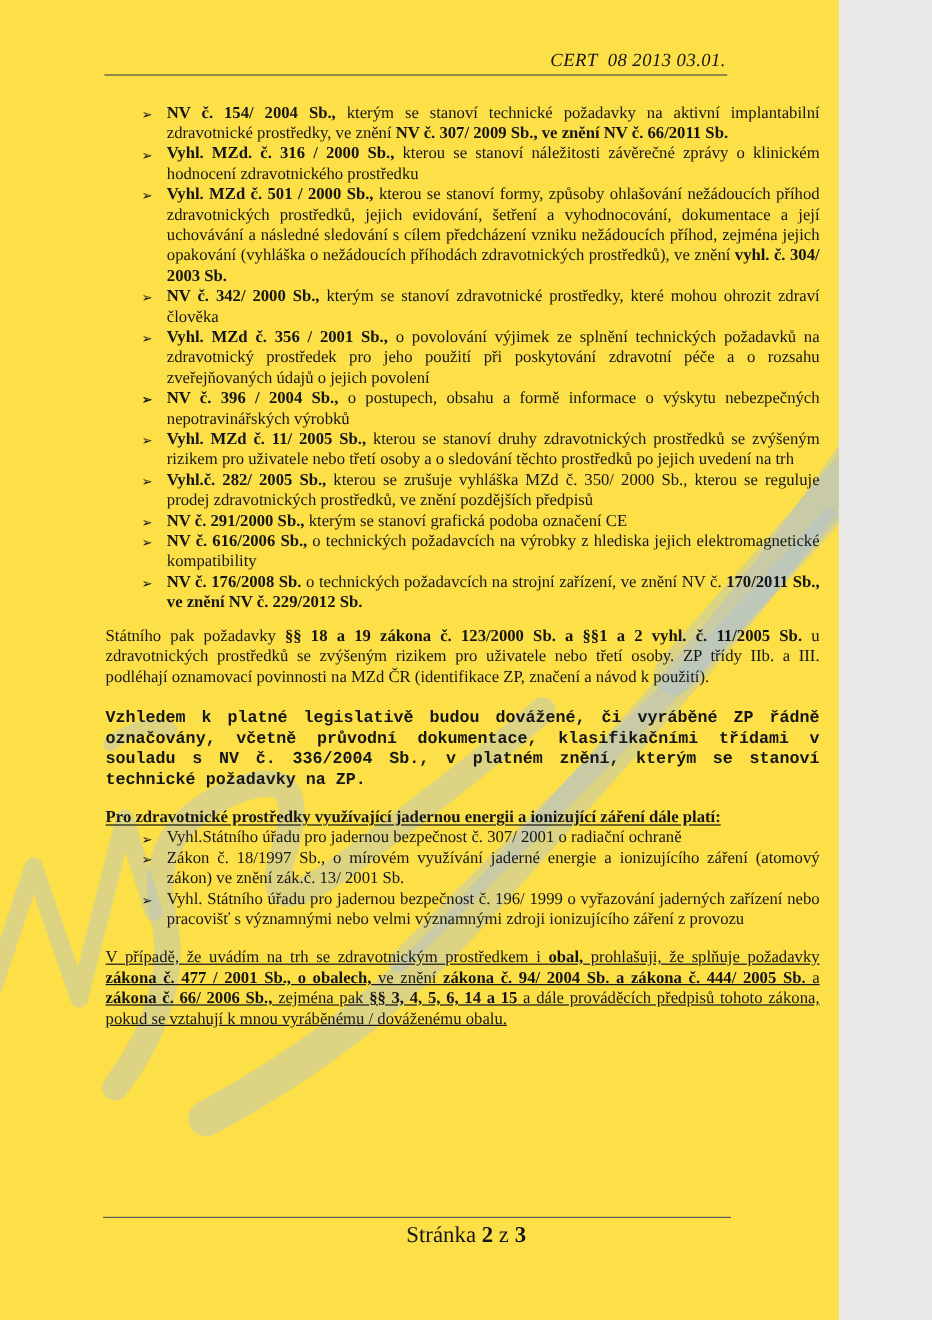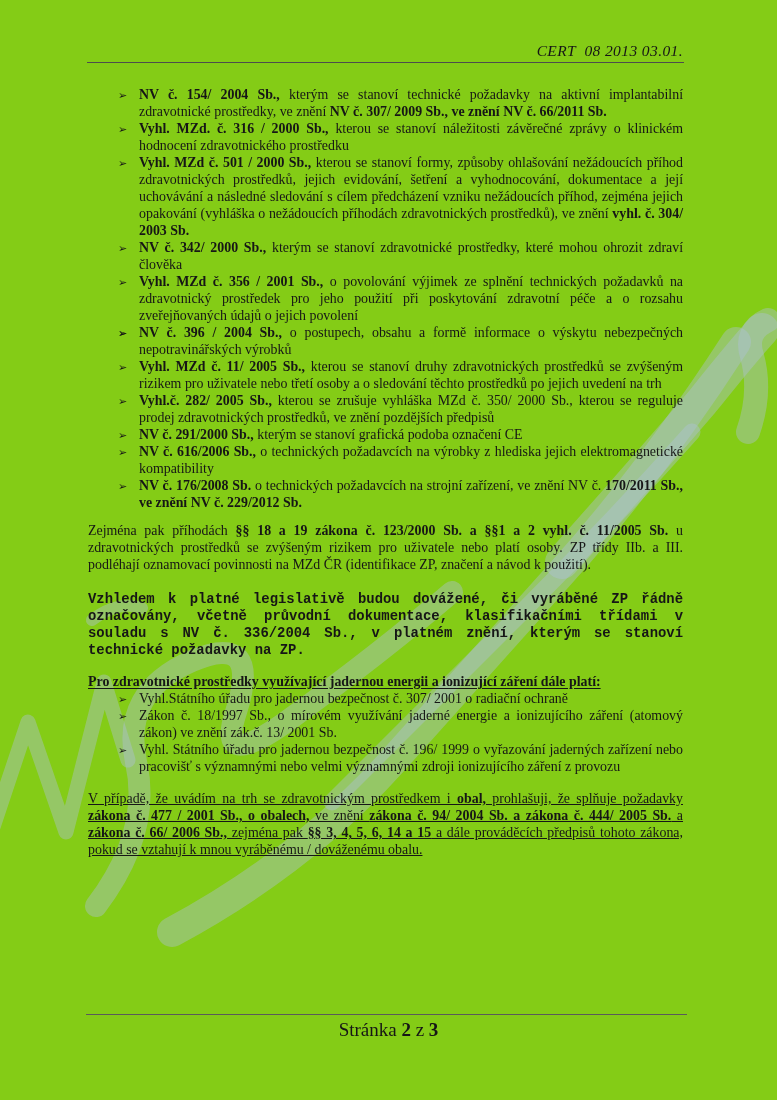--- a/index.html
+++ b/index.html
@@ -3,22 +3,22 @@
 <meta charset="utf-8">
 <style>
   html,body { margin:0; padding:0; }
   body {
     width:777px; height:1100px;
     background:#e9e9e9;
     font-family:"Liberation Serif", serif;
   }
   .page {
     position:relative;
-    width:777px; height:1100px;
-    background:#84cc16;
+    width:699px; height:1100px;
+    background:#fde047;
     color:#161616;
     overflow:hidden;
   }
   .wm {
     position:absolute; top:0; left:0;
     pointer-events:none;
     z-index:0;
   }
   .headline {
     position:absolute; top:42px; left:88px; right:94px;
@@ -108,21 +108,21 @@
         <li><span class="marker">➢</span><span><span class="b">Vyhl. MZd č. 356 / 2001 Sb., </span><span>o povolování výjimek ze splnění technických požadavků na zdravotnický prostředek pro jeho použití při poskytování zdravotní péče a o rozsahu zveřejňovaných údajů o jejich povolení</span></span></li>
         <li><span class="marker">➢</span></li>
         <li><span class="marker">➢</span><span><span class="b">NV č. 396 / 2004 Sb., </span><span>o postupech, obsahu a formě informace o výskytu nebezpečných nepotravinářských výrobků</span></span></li>
         <li><span class="marker">➢</span><span><span class="b">Vyhl. MZd č. 11/ 2005 Sb., </span><span>kterou se stanoví druhy zdravotnických prostředků se zvýšeným rizikem pro uživatele nebo třetí osoby a o sledování těchto prostředků po jejich uvedení na trh</span></span></li>
         <li><span class="marker">➢</span><span><span class="b">Vyhl.č. 282/ 2005 Sb., </span><span>kterou se zrušuje vyhláška MZd č. 350/ 2000 Sb., kterou se reguluje prodej zdravotnických prostředků, ve znění pozdějších předpisů</span></span></li>
         <li><span class="marker">➢</span><span><span class="b">NV č. 291/2000 Sb., </span><span>kterým se stanoví grafická podoba označení CE</span></span></li>
         <li><span class="marker">➢</span><span><span class="b">NV č. 616/2006 Sb., </span><span>o technických požadavcích na výrobky z hlediska jejich elektromagnetické kompatibility</span></span></li>
         <li><span class="marker">➢</span><span><span class="b">NV č. 176/2008 Sb. </span><span>o technických požadavcích na strojní zařízení, ve znění NV č. </span><span class="b">170/2011 Sb., ve znění NV č. 229/2012 Sb.</span></span></li>
       </ul>
 
-    <p id="para-zejmena"><span>Zejména pak příhodách </span><span class="b">§§ 18 a 19 zákona č. 123/2000 Sb. a §§1 a 2 vyhl. č. 11/2005 Sb.</span><span> u zdravotnických prostředků se zvýšeným rizikem pro uživatele nebo platí osoby. ZP třídy IIb. a III. podléhají oznamovací povinnosti na MZd ČR (identifikace ZP, značení a návod k použití).</span></p>
+    <p id="para-zejmena"><span>Státního pak požadavky </span><span class="b">§§ 18 a 19 zákona č. 123/2000 Sb. a §§1 a 2 vyhl. č. 11/2005 Sb.</span><span> u zdravotnických prostředků se zvýšeným rizikem pro uživatele nebo třetí osoby. ZP třídy IIb. a III. podléhají oznamovací povinnosti na MZd ČR (identifikace ZP, značení a návod k použití).</span></p>
 
     <p id="para-vzhledem"><span class="b">Vzhledem k platné legislativě budou dovážené, či vyráběné ZP řádně označovány, včetně průvodní dokumentace, klasifikačními třídami v souladu s NV č. 336/2004 Sb., v platném znění, kterým se stanoví technické požadavky na ZP.</span></p>
 
     <h2 class="nuclear-heading">Pro zdravotnické prostředky využívající jadernou energii a ionizující záření dále platí:</h2>
 
     <ul class="reglist">
         <li><span class="marker">➢</span><span><span>Vyhl.Státního úřadu pro jadernou bezpečnost č. 307/ 2001 o radiační ochraně</span></span></li>
         <li><span class="marker">➢</span><span><span>Zákon č. 18/1997 Sb., o mírovém využívání jaderné energie a ionizujícího záření (atomový zákon) ve znění zák.č. 13/ 2001 Sb.</span></span></li>
         <li><span class="marker">➢</span><span><span>Vyhl. Státního úřadu pro jadernou bezpečnost č. 196/ 1999 o vyřazování jaderných zařízení nebo pracovišť s významnými nebo velmi významnými zdroji ionizujícího záření z provozu</span></span></li>
       </ul>

